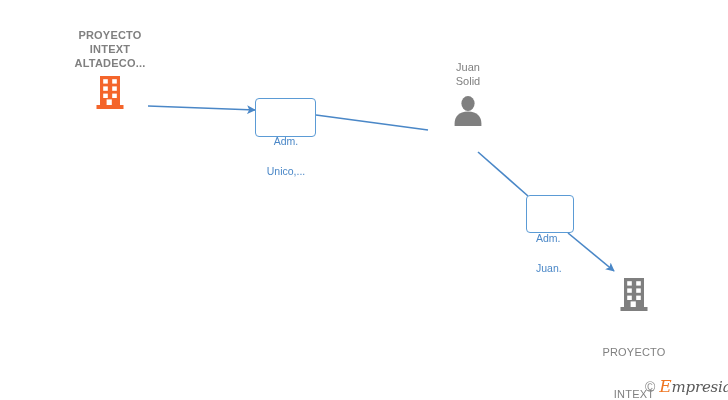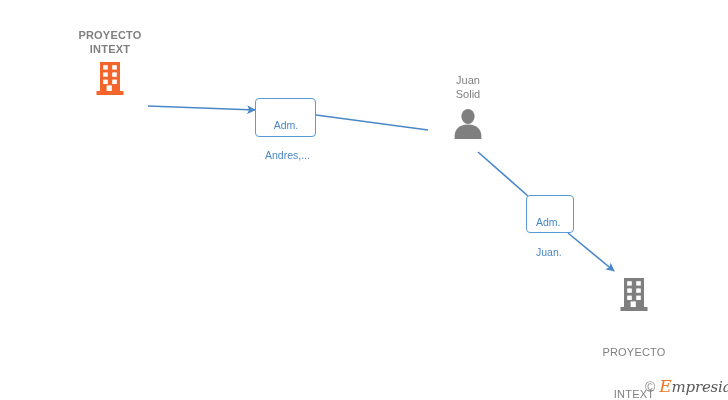--- a/index.html
+++ b/index.html
@@ -51,21 +51,20 @@
   #node-person {
     left: 408px;
     top: 60px;
     width: 120px;
   }
   #node-person .node-label {
     font-size: 11px;
     font-weight: normal;
     color: #808080;
     line-height: 14px;
-    margin-top: 13px;
   }
   #node-person .node-icon-wrap {
     margin-top: 6px;
     height: 34px;
   }
 
   
   #node-company-sub {
     left: 573px;
     top: 277px;
@@ -89,21 +88,21 @@
   
   .edge-label {
     position: absolute;
     box-sizing: border-box;
     background: #ffffff;
     border: 1px solid #5b9bd5;
     border-radius: 4px;
     color: #4a87c7;
     font-size: 10.5px;
     line-height: 15px;
-    padding: 4px 8px 4px 9px;
+    padding: 20px 8px 4px 9px;
     white-space: pre-line;
   }
   #edge-label-unico {
     left: 255px;
     top: 98px;
     width: 61px;
     height: 39px;
     text-align: center;
   }
   #edge-label-solid {
@@ -164,20 +163,21 @@
     <g>
       <path d="M 478 152 L 528 196" stroke="#4a87c7" stroke-width="1.6" fill="none"></path>
       <path d="M 568 233 L 614 271" stroke="#4a87c7" stroke-width="1.6" fill="none" marker-end="url(#arrowEnd)"></path>
     </g>
   </svg>
 
   <div class="node" id="node-company-main">
     <div class="node-label">
       <div>PROYECTO</div>
       <div>INTEXT</div>
+      <div>ALTADECO...</div>
     </div>
     <div class="node-icon-wrap">
       <svg class="icon-svg" width="30" height="34" viewBox="0 0 30 34" xmlns="http://www.w3.org/2000/svg">
         <rect x="5" y="0" width="20" height="29" fill="#f4652b"></rect>
         <rect x="1.5" y="29" width="27" height="4" fill="#f4652b"></rect>
         <rect x="8.2" y="3.2" width="4.6" height="4.4" fill="#ffffff"></rect>
         <rect x="17.2" y="3.2" width="4.6" height="4.4" fill="#ffffff"></rect>
         <rect x="8.2" y="10.4" width="4.6" height="4.4" fill="#ffffff"></rect>
         <rect x="17.2" y="10.4" width="4.6" height="4.4" fill="#ffffff"></rect>
         <rect x="8.2" y="17.6" width="4.6" height="4.4" fill="#ffffff"></rect>
@@ -216,21 +216,21 @@
     </div>
     <div class="node-label">
       <div>PROYECTO</div>
       <div>INTEXT</div>
       
     </div>
   </div>
 
   <div class="edge-label" id="edge-label-unico">
     <div>Adm.</div>
-    <div>Andres,...</div>
+    <div>Unico,...</div>
   </div>
 
   <div class="edge-label" id="edge-label-solid">
     <div>Adm.</div>
     <div>Juan.</div>
   </div>
 
   <div id="watermark">
     <span class="wm-c">©</span>
     <span class="wm-text"><span class="wm-e">E</span><span>mpresia</span></span>

